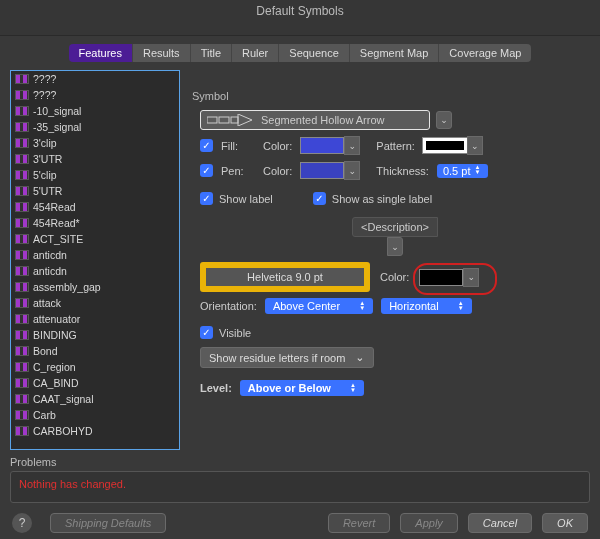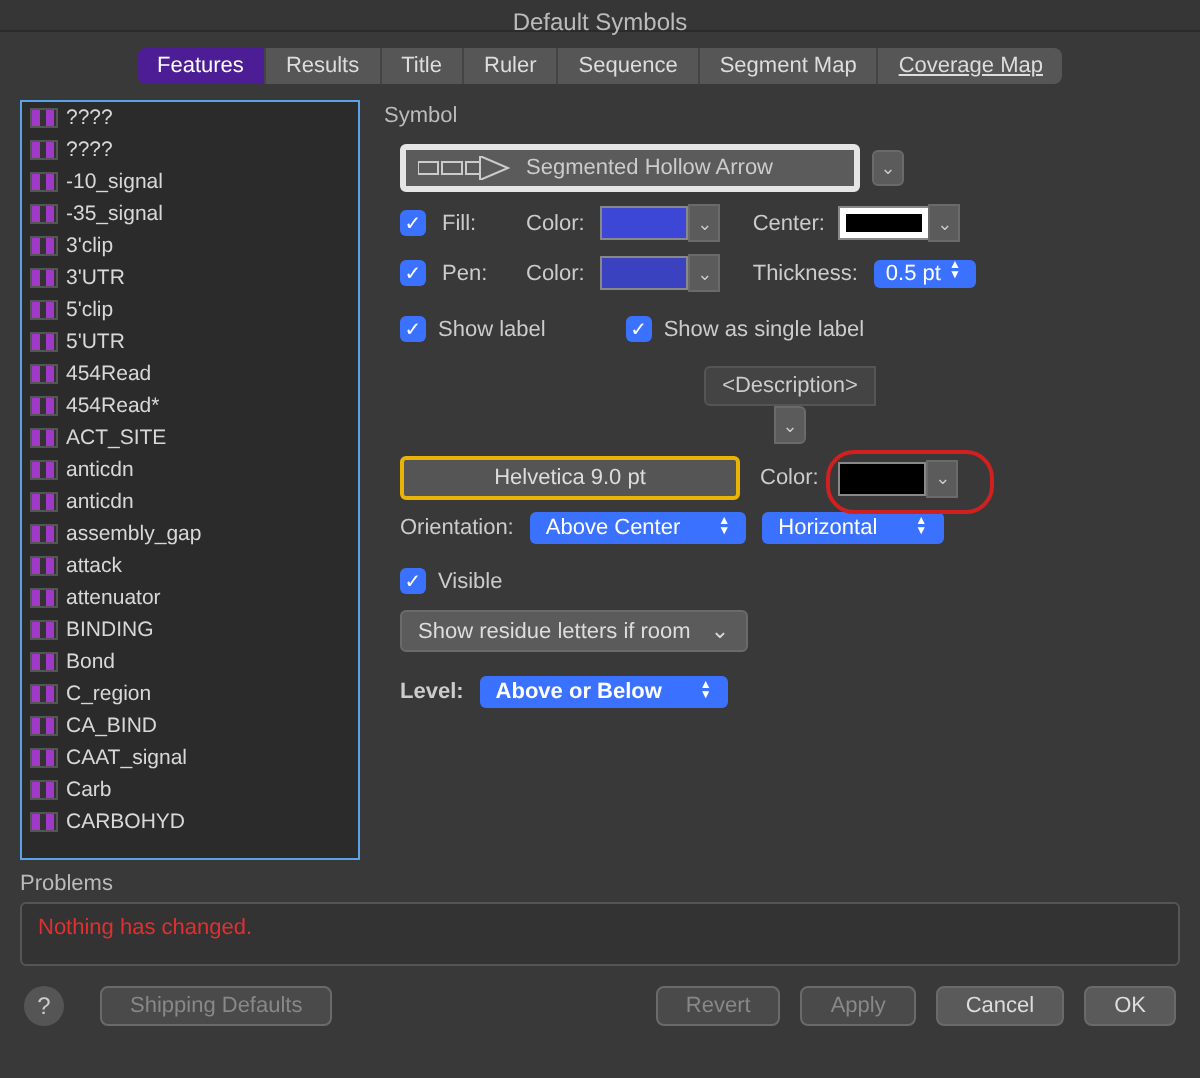--- a/index.html
+++ b/index.html
@@ -1,32 +1,32 @@
 <!DOCTYPE html>
 <html><head>
 <meta charset="utf-8">
 <style>
   * { box-sizing: border-box; margin: 0; padding: 0; font-family: -apple-system, "Helvetica Neue", Arial, sans-serif; }
   body { background: #393939; width: 600px; height: 539px; overflow: hidden; color: #ccc; font-size: 11px; }
-  .titlebar { height: 16px; line-height: 22px; text-align: center; background: #363636; color: #bbb; font-size: 12px; border-bottom: 1px solid #2a2a2a; }
+  .titlebar { height: 36px; line-height: 22px; text-align: center; background: #363636; color: #bbb; font-size: 12px; border-bottom: 1px solid #2a2a2a; }
   .content { padding: 8px 10px 0 10px; }
   .tabs { display: flex; justify-content: center; margin-bottom: 8px; }
   .tabs .tab { background: #565656; color: #ddd; padding: 3px 10px; font-size: 11px; border-right: 1px solid #444; cursor: default; }
   .tabs .tab:first-child { border-radius: 4px 0 0 4px; }
-  .tabs .tab:last-child { border-radius: 0 4px 4px 0; border-right: none; text-decoration: underline; }
+  .tabs .tab:last-child { border-radius: 0 4px 4px 0; border-right: none; }
   .tabs .tab.active { background: #4c1d95; color: #fff; }
   .main { display: flex; gap: 10px; }
   .list-wrap { border: 1px solid #5aa3e8; background: #2b2b2b; width: 170px; height: 380px; overflow: hidden; }
   .list { height: 100%; overflow-y: auto; }
   .row { display: flex; align-items: center; height: 16px; padding: 0 4px; font-size: 10.5px; color: #d8d8d8; }
   .row .featicon { width: 14px; height: 10px; margin-right: 4px; display: inline-block; background: linear-gradient(90deg,#a038c8 0 4px,#333 4px 7px,#a038c8 7px 11px,#333 11px); border: 1px solid #555; }
   .rpanel { flex: 1; display: flex; flex-direction: column; gap: 6px; }
-  .sect-title { color: #bbb; font-size: 11px; margin: 2px 0 2px 2px; }
+  .sect-title { color: #bbb; font-size: 11px; margin: 20px 0 2px 2px; }
   .symrow { display: flex; align-items: center; gap: 6px; margin-left: 10px; }
-  .symbox { background: #5b5b5b; border: 3px solid #e5e5e5; border-radius: 3px; padding: 3px 6px; display: flex; align-items: center; gap: 8px; width: 230px; }
+  .symbox { background: #5b5b5b; border: 1px solid #e5e5e5; border-radius: 3px; padding: 3px 6px; display: flex; align-items: center; gap: 8px; width: 230px; }
   .sym-arrow { width: 46px; height: 12px; }
   .dd-caret { width: 16px; height: 18px; background: #5b5b5b; border: 1px solid #6a6a6a; border-radius: 3px; display: flex; align-items: center; justify-content: center; color: #ccc; font-size: 9px; }
   .lblrow { display: flex; align-items: center; gap: 8px; margin-left: 10px; }
   .chk { width: 13px; height: 13px; border-radius: 3px; background: #3a72ff; display: inline-flex; align-items: center; justify-content: center; color: #fff; font-size: 10px; }
   .fldlabel { color: #ccc; width: 34px; }
   .swatch-wrap { display: flex; align-items: center; }
   .swatch { width: 44px; height: 17px; border: 1px solid #888; }
   .swatch.blue { background: #3d47d6; }
   .swatch.blue2 { background: #3a42c0; }
   .swatch.patt { background: #000; border: 3px solid #fff; outline: 1px solid #888; height: 15px; }
@@ -35,31 +35,31 @@
   .label-after { margin-left: 8px; color: #ccc; }
   .thick { display: flex; align-items: flex-start; background: #3a72ff; border-radius: 3px; color: #fff; padding: 1px 4px 1px 6px; gap: 4px; font-size: 11px; }
   .stepper { width: 10px; display: flex; flex-direction: column; font-size: 6px; line-height: 5px; color: #fff; }
   .chkpair { display: flex; gap: 40px; margin: 6px 0 6px 10px; }
   .chkpair label { display: flex; align-items: center; gap: 6px; }
   .wide-dd { display: flex; align-items: center; margin-left: 10px; flex-direction: column; }
   .wide-dd .body { background: #444; border: 1px solid #555; padding: 3px 8px; flex: 1; color: #ccc; font-size: 11px; border-radius: 3px 0 0 3px; }
   .highlight-oval { position: relative; }
   .highlight-oval::after { content: ""; position: absolute; left: -6px; top: -5px; width: 80px; height: 28px; border: 2px solid #d02020; border-radius: 14px; pointer-events: none; }
   .fontrow { display: flex; align-items: center; gap: 10px; margin-left: 10px; }
-  .fontbox { background: #555; border: 2px solid #eab308; border-radius: 3px; padding: 3px 8px; width: 170px; text-align: center; color: #ddd; }
+  .fontbox { background: #555; border: 6px solid #eab308; border-radius: 3px; padding: 3px 8px; width: 170px; text-align: center; color: #ddd; }
   .orow { display: flex; align-items: center; gap: 8px; margin-left: 10px; }
   .blue-dd { background: #3a72ff; color: #fff; border-radius: 3px; padding: 2px 4px 2px 8px; display: flex; align-items: center; gap: 19px; font-size: 11px; }
   .visrow { display: flex; align-items: center; gap: 6px; margin: 6px 0 2px 10px; }
   .gray-dd { background: #5b5b5b; border: 1px solid #6a6a6a; border-radius: 3px; padding: 3px 8px; display: flex; align-items: center; gap: 10px; color: #ddd; margin-left: 10px; width: fit-content; }
   .levelrow { display: flex; align-items: center; gap: 8px; margin: 6px 0 0 10px; font-weight: bold; }
   .problems { margin: 6px 10px 0 10px; }
   .problems .inner { border: 1px solid #555; background: #333; height: 32px; padding: 6px 8px; color: #e03030; font-size: 11px; border-radius: 3px; }
   .btnbar { display: flex; align-items: center; padding: 10px 12px; gap: 10px; }
   .help-circle { width: 20px; height: 20px; border-radius: 50%; background: #555; color: #ccc; display: flex; align-items: center; justify-content: center; font-size: 12px; margin-right: 8px; }
-  .btn { background: #5a5a5a; color: #ddd; border: 1px solid #6a6a6a; border-radius: 4px; padding: 3px 14px; font-size: 11px; }
+  .btn { background: #5a5a5a; color: #ddd; border: 1px solid #6a6a6a; border-radius: 4px; padding: 3px 14px; font-size: 11px; font-style: italic; }
   .btn.disabled { color: #888; background: #4a4a4a; }
   .spacer { flex: 1; }
 </style>
 </head>
 <body>
 
 <div class="titlebar">Default Symbols</div>
 
 <div class="content">
   <div class="tabs" id="tabbar">
@@ -187,21 +187,21 @@
       </div>
 
       <div class="lblrow">
         <span class="chk">✓</span>
         <span class="fldlabel">Fill:</span>
         <span>Color:</span>
         <div class="swatch-wrap">
           <div class="swatch blue"></div>
           <div class="caret-attached">⌄</div>
         </div>
-        <span class="label-after">Center:</span>
+        <span class="label-after">Pattern:</span>
         <div class="swatch-wrap">
           <div class="swatch patt"></div>
           <div class="caret-attached">⌄</div>
         </div>
       </div>
 
       <div class="lblrow">
         <span class="chk">✓</span>
         <span class="fldlabel">Pen:</span>
         <span>Color:</span>

